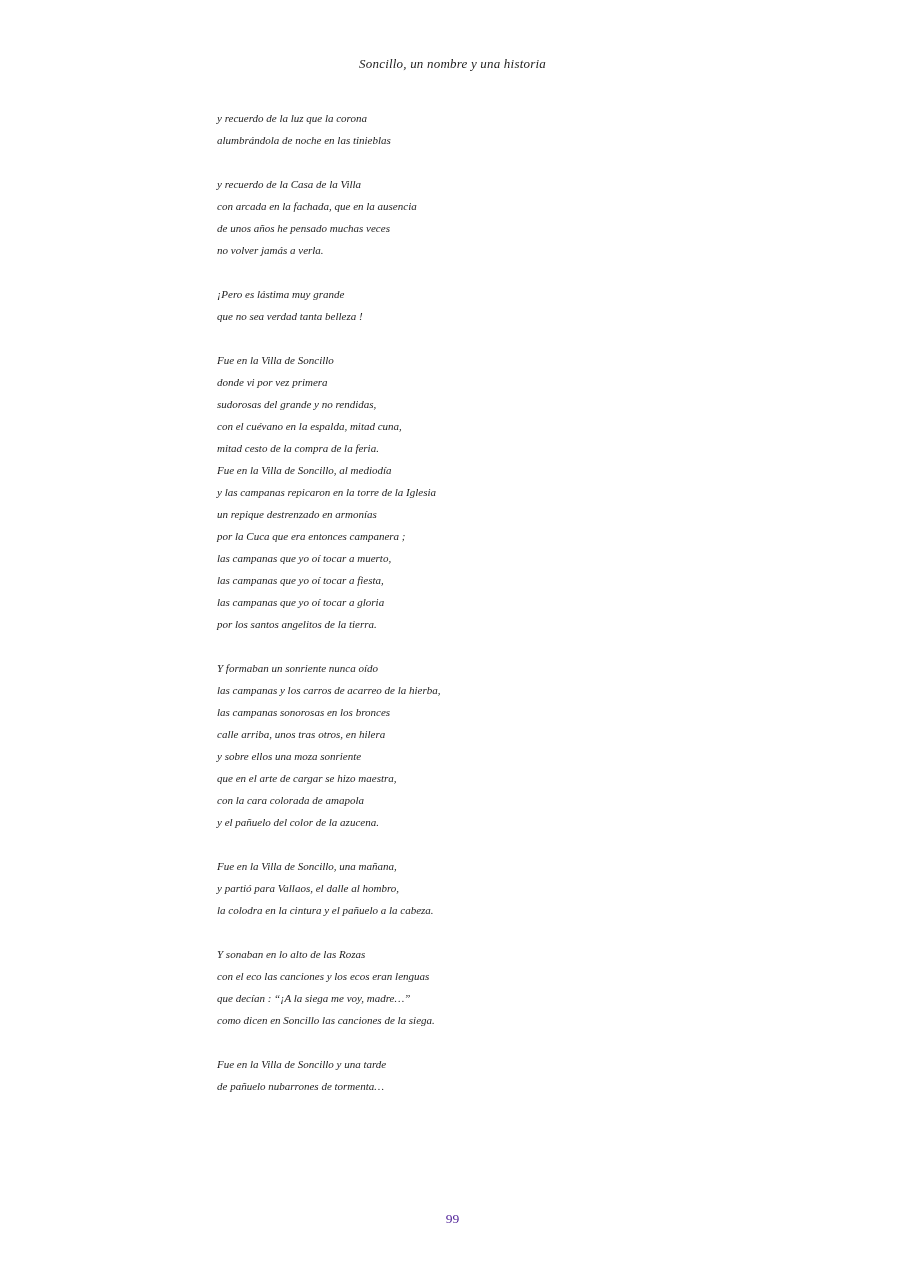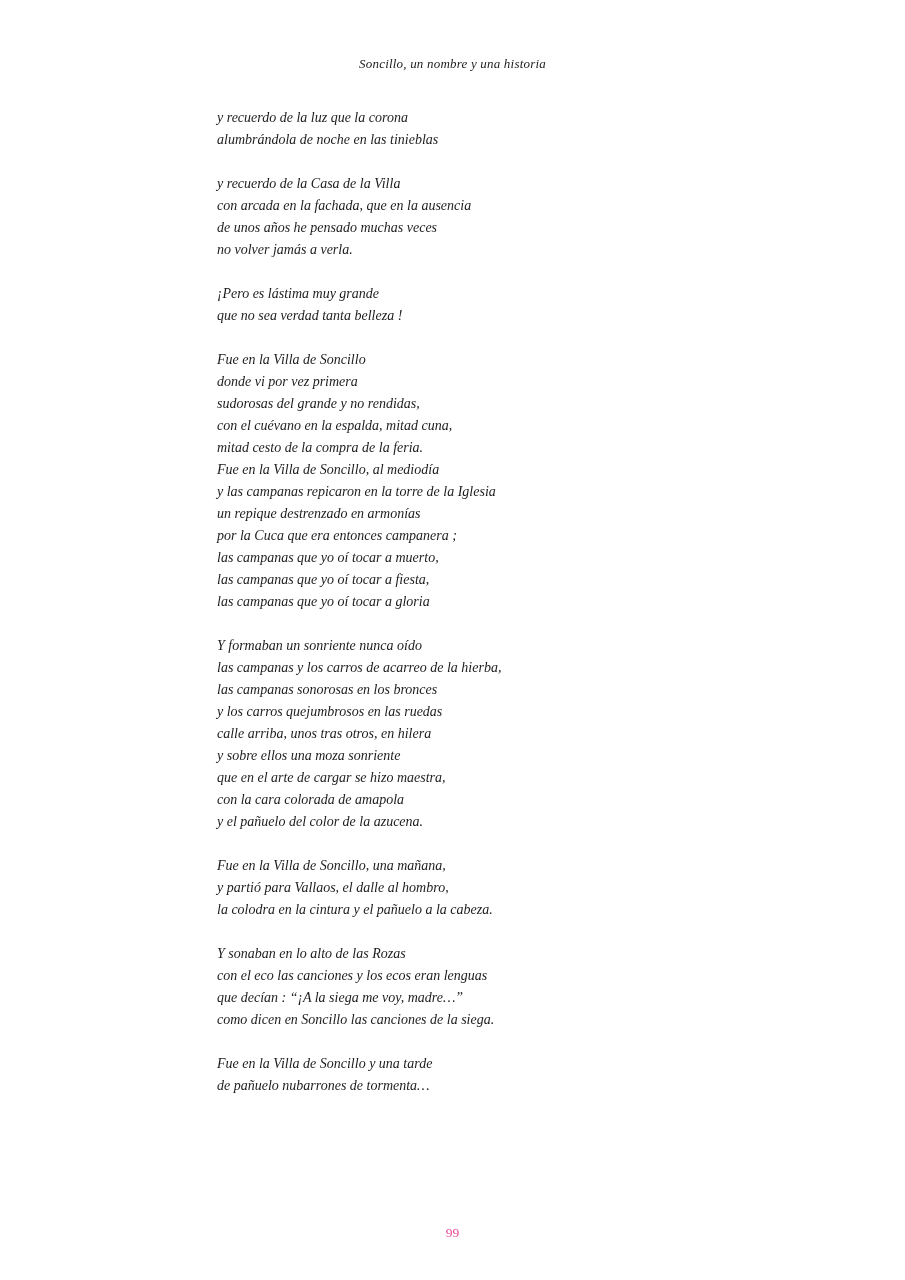--- a/index.html
+++ b/index.html
@@ -31,40 +31,39 @@
     font-size: 13px;
     letter-spacing: 0.2px;
     color: #1c1c1c;
   }
   .poem {
     position: absolute;
     top: 107px;
     left: 217px;
     width: 600px;
     font-style: italic;
-    font-size: 14px;
+    font-size: 11px;
     line-height: 22px;
     color: #1c1c1c;
   }
   .stanza {
     margin: 0 0 22px 0;
   }
   .line {
     white-space: nowrap;
   }
   .page-number {
     position: absolute;
     top: 1211px;
     left: 0;
     width: 100%;
     text-align: center;
     font-style: normal;
     font-size: 13.5px;
-    color: #ec4899;
-    margin-top: 14px;
+    color: #4c1d95;
   }
 </style>
 </head>
 <body>
 
 <div class="page">
   <div class="running-header">Soncillo, un nombre y una historia</div>
 
   <div class="poem">
       <div class="stanza">
@@ -87,26 +86,26 @@
         <div class="line">sudorosas del grande y no rendidas,</div>
         <div class="line">con el cuévano en la espalda, mitad cuna,</div>
         <div class="line">mitad cesto de la compra de la feria.</div>
         <div class="line">Fue en la Villa de Soncillo, al mediodía</div>
         <div class="line">y las campanas repicaron en la torre de la Iglesia</div>
         <div class="line">un repique destrenzado en armonías</div>
         <div class="line">por la Cuca que era entonces campanera ;</div>
         <div class="line">las campanas que yo oí tocar a muerto,</div>
         <div class="line">las campanas que yo oí tocar a fiesta,</div>
         <div class="line">las campanas que yo oí tocar a gloria</div>
+        <div class="line">por los santos angelitos de la tierra.</div>
       </div>
       <div class="stanza">
         <div class="line">Y formaban un sonriente nunca oído</div>
         <div class="line">las campanas y los carros de acarreo de la hierba,</div>
         <div class="line">las campanas sonorosas en los bronces</div>
-        <div class="line">y los carros quejumbrosos en las ruedas</div>
         <div class="line">calle arriba, unos tras otros, en hilera</div>
         <div class="line">y sobre ellos una moza sonriente</div>
         <div class="line">que en el arte de cargar se hizo maestra,</div>
         <div class="line">con la cara colorada de amapola</div>
         <div class="line">y el pañuelo del color de la azucena.</div>
       </div>
       <div class="stanza">
         <div class="line">Fue en la Villa de Soncillo, una mañana,</div>
         <div class="line">y partió para Vallaos, el dalle al hombro,</div>
         <div class="line">la colodra en la cintura y el pañuelo a la cabeza.</div>

